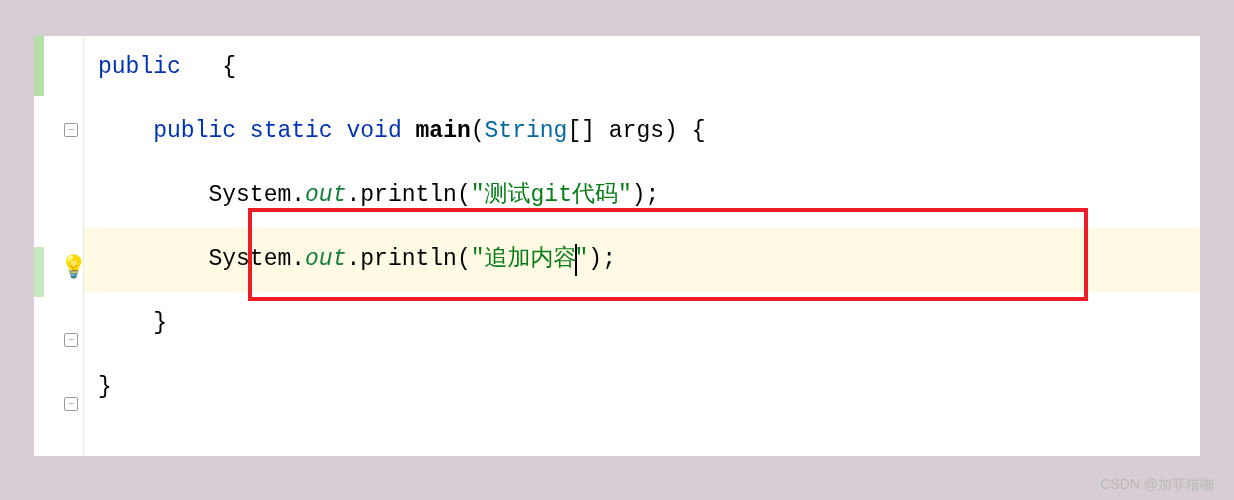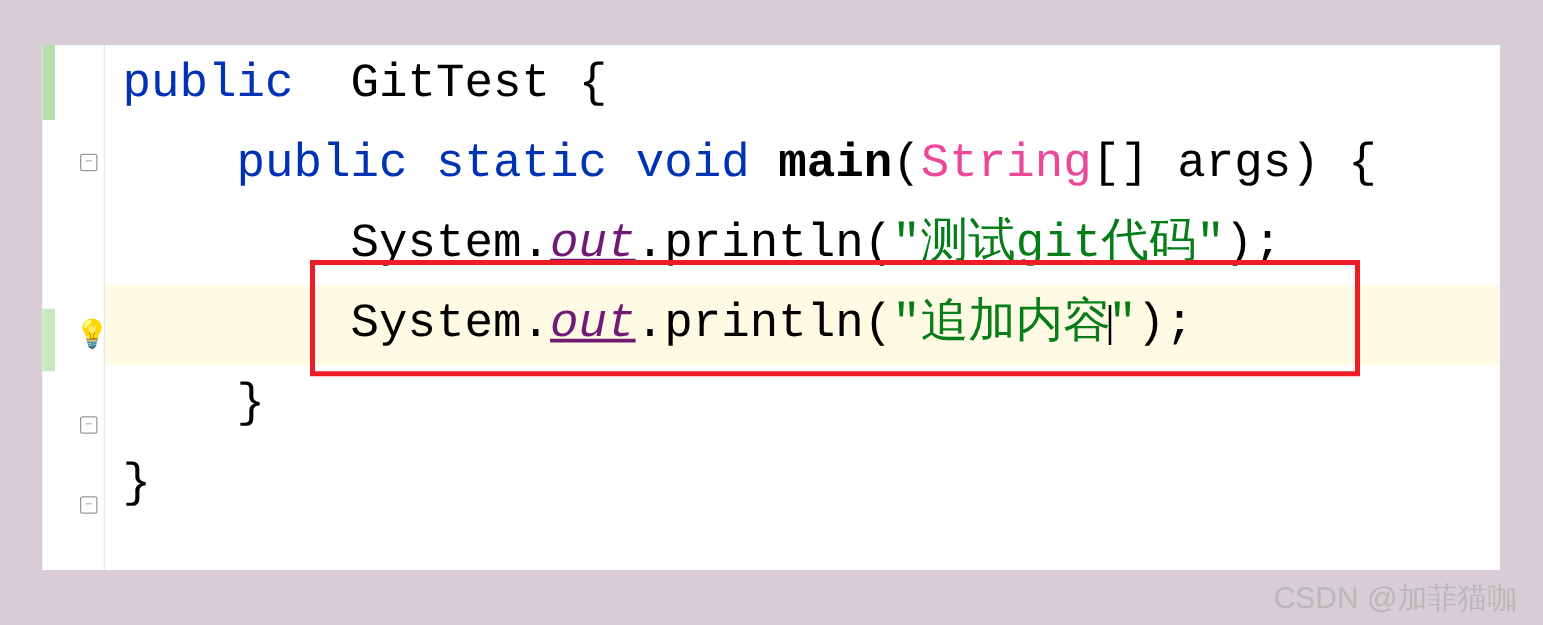--- a/index.html
+++ b/index.html
@@ -56,21 +56,21 @@
     }
     .bulb-icon {
       position: absolute;
       left: 26px;
       top: 218px;
       font-size: 22px;
     }
     .code-area {
       flex: 1;
       position: relative;
-      font-size: 38px;
+      font-size: 23px;
       line-height: 1.1;
     }
     .code-line {
       padding-left: 14px;
       white-space: pre;
       height: 64px;
       display: flex;
       align-items: center;
     }
     .current-line {
@@ -90,26 +90,25 @@
       color: #0033b3;
     }
     .class-name {
       color: #000000;
     }
     .method-name {
       color: #000000;
       font-weight: bold;
     }
     .typename {
-      color: #ec4899;
+      color: #0369a1;
     }
     .out-field {
-      color: #701a75;
+      color: #15803d;
       font-style: italic;
-      text-decoration: underline;
     }
     .string {
       color: #067d17;
     }
     .plain {
       color: #000000;
     }
     .caret {
       display: inline-block;
       width: 2px;
@@ -119,41 +118,41 @@
       margin-left: -2px;
       margin-right: -2px;
       position: relative;
       top: 0px;
     }
     .watermark {
       position: absolute;
       bottom: 6px;
       right: 20px;
       color: #b8b8b8;
-      font-size: 24px;
+      font-size: 14px;
       font-family: sans-serif;
       z-index: 20;
     }
   </style>
 </head>
 <body>
 
 <div class="editor-container">
   <div class="gutter">
     <div class="gutter-mark mark-green" style="top:0;height:60px"></div>
     <div class="fold-icon" style="top:87px">−</div>
     <div class="gutter-mark mark-light-green" style="top:211px;height:50px"></div>
     <span class="bulb-icon">💡</span>
     <div class="fold-icon" style="top:297px">−</div>
     <div class="fold-icon" style="top:361px">−</div>
   </div>
   <div class="code-area">
     <div class="highlight-box"></div>
 
-    <div class="code-line"><span class="kw">public</span><span class="plain"> </span><span class="plain"> </span><span class="class-name">GitTest</span><span class="plain"> </span><span class="plain">{</span></div>
+    <div class="code-line"><span class="kw">public</span><span class="plain"> </span><span class="plain"> </span><span class="plain"> </span><span class="plain">{</span></div>
 
     <div class="code-line"><span class="plain">    </span><span class="kw">public</span><span class="plain"> </span><span class="kw">static</span><span class="plain"> </span><span class="kw">void</span><span class="plain"> </span><span class="method-name">main</span><span class="plain">(</span><span class="typename">String</span><span class="plain">[] </span><span class="plain">args</span><span class="plain">) </span><span class="plain">{</span></div>
 
     <div class="code-line"><span class="plain">        </span><span class="plain">System</span><span class="plain">.</span><span class="out-field">out</span><span class="plain">.</span><span class="plain">println</span><span class="plain">(</span><span class="string">"测试git代码"</span><span class="plain">)</span><span class="plain">;</span></div>
 
     <div class="code-line current-line"><span class="plain">        </span><span class="plain">System</span><span class="plain">.</span><span class="out-field">out</span><span class="plain">.</span><span class="plain">println</span><span class="plain">(</span><span class="string">"追加内容</span><span class="caret"></span><span class="string">"</span><span class="plain">)</span><span class="plain">;</span></div>
 
     <div class="code-line"><span class="plain">    </span><span class="plain">}</span></div>
 
     <div class="code-line"><span class="plain">}</span></div>

